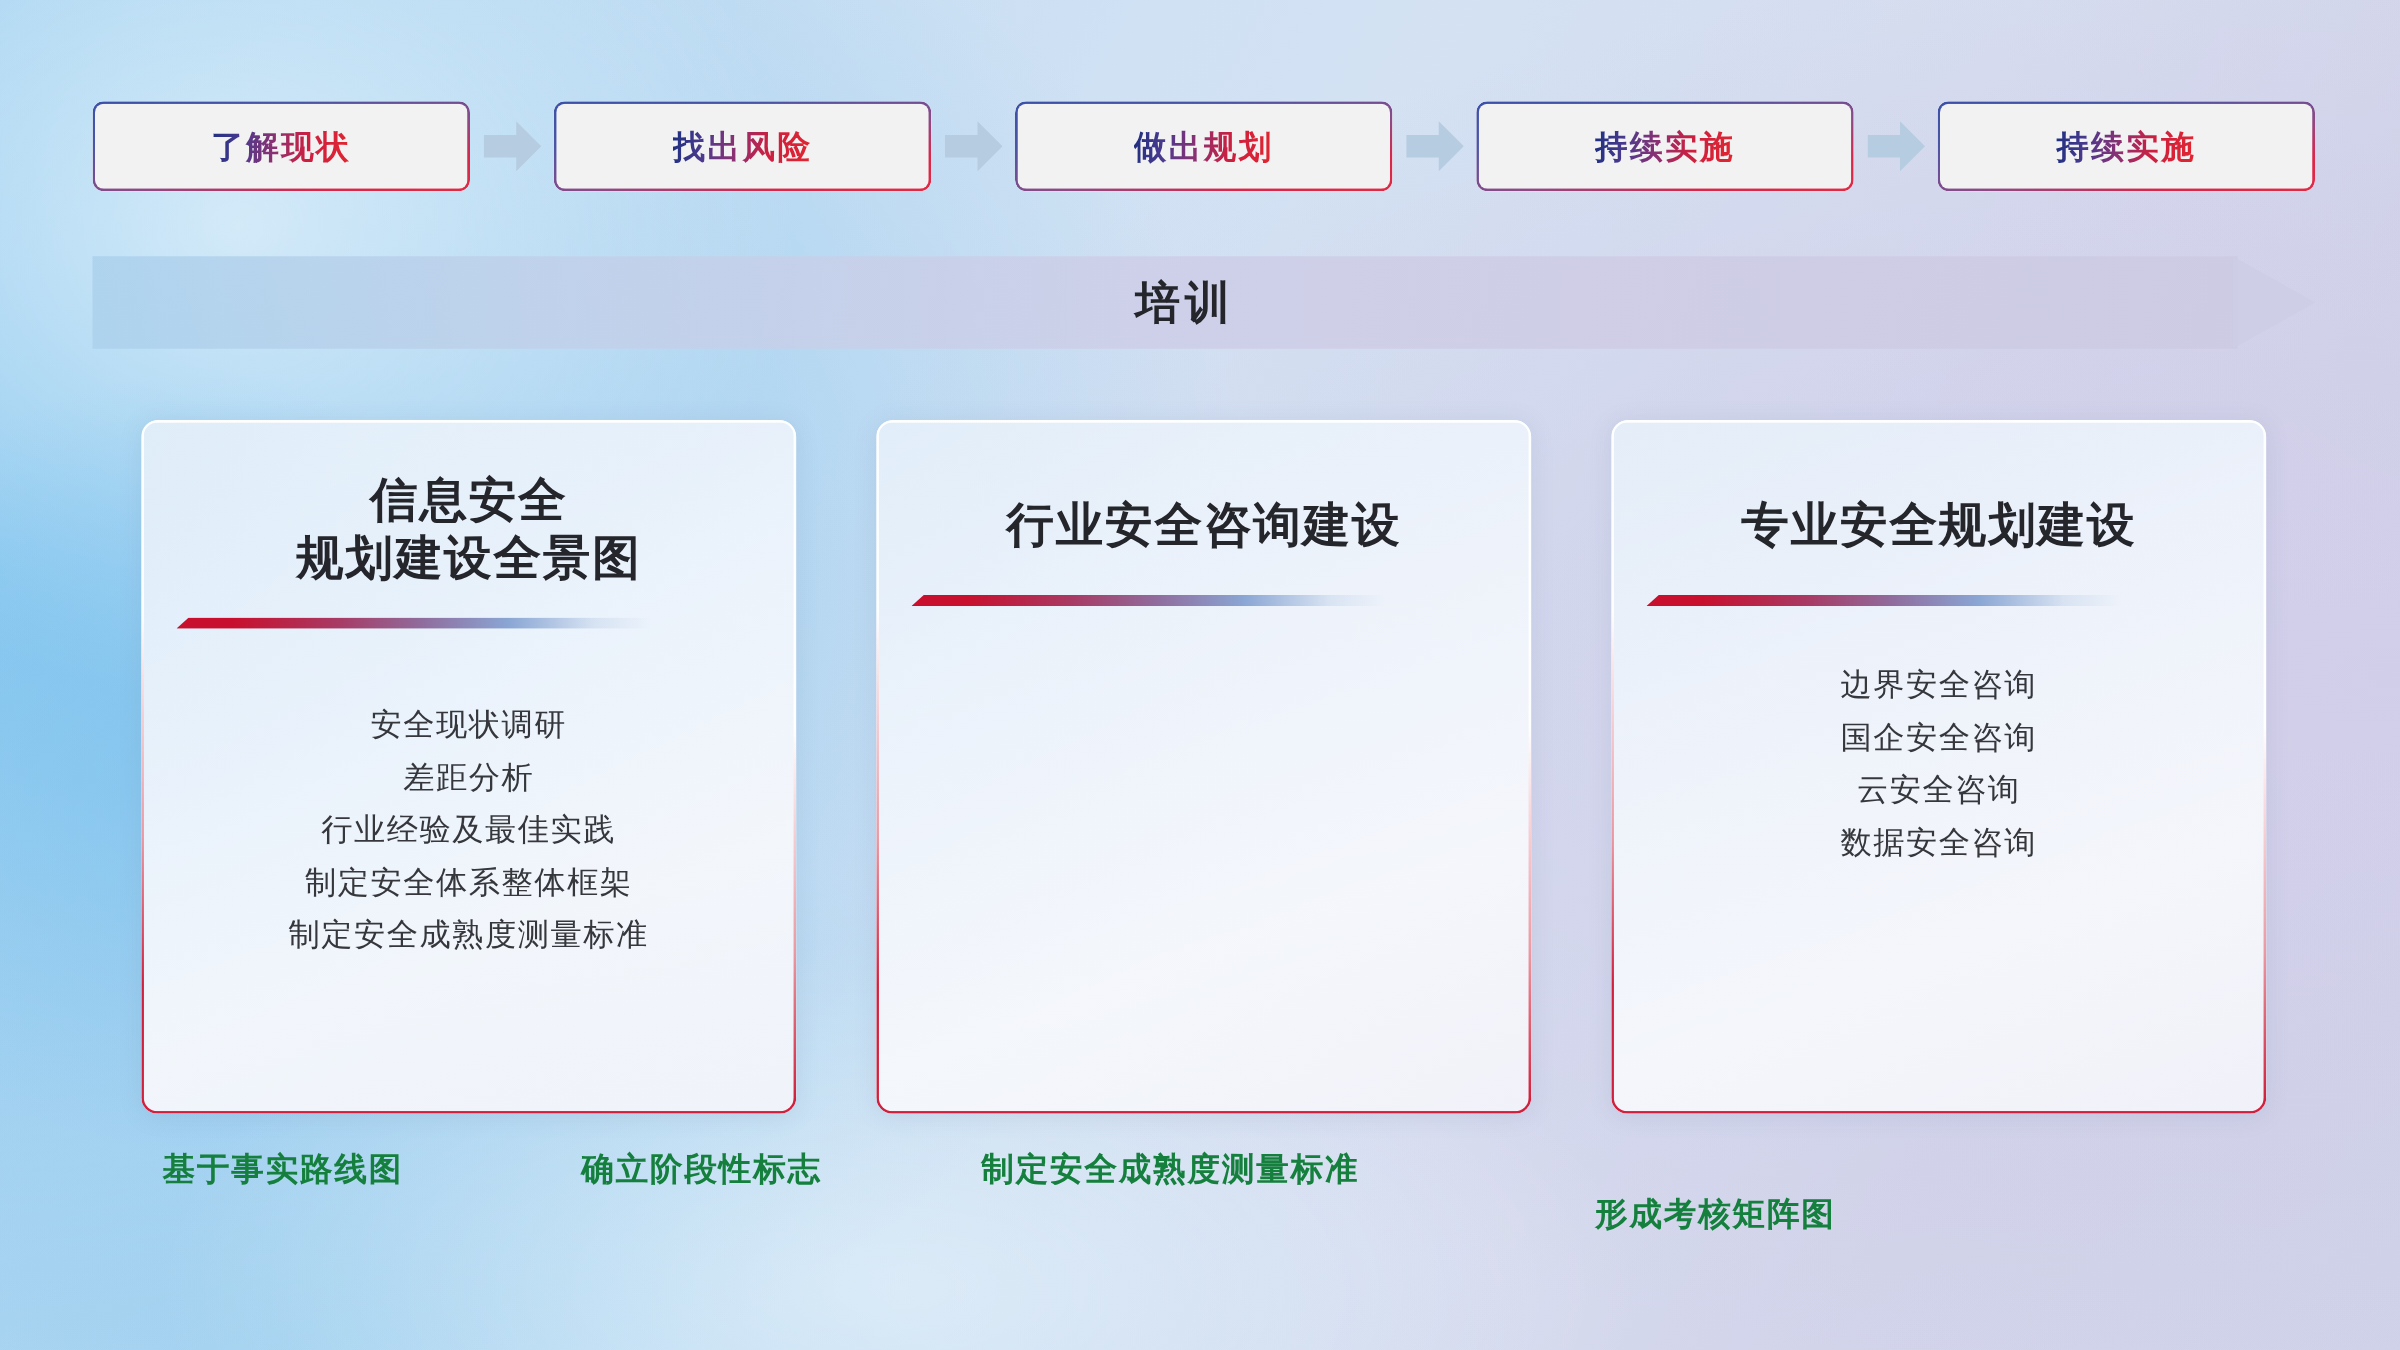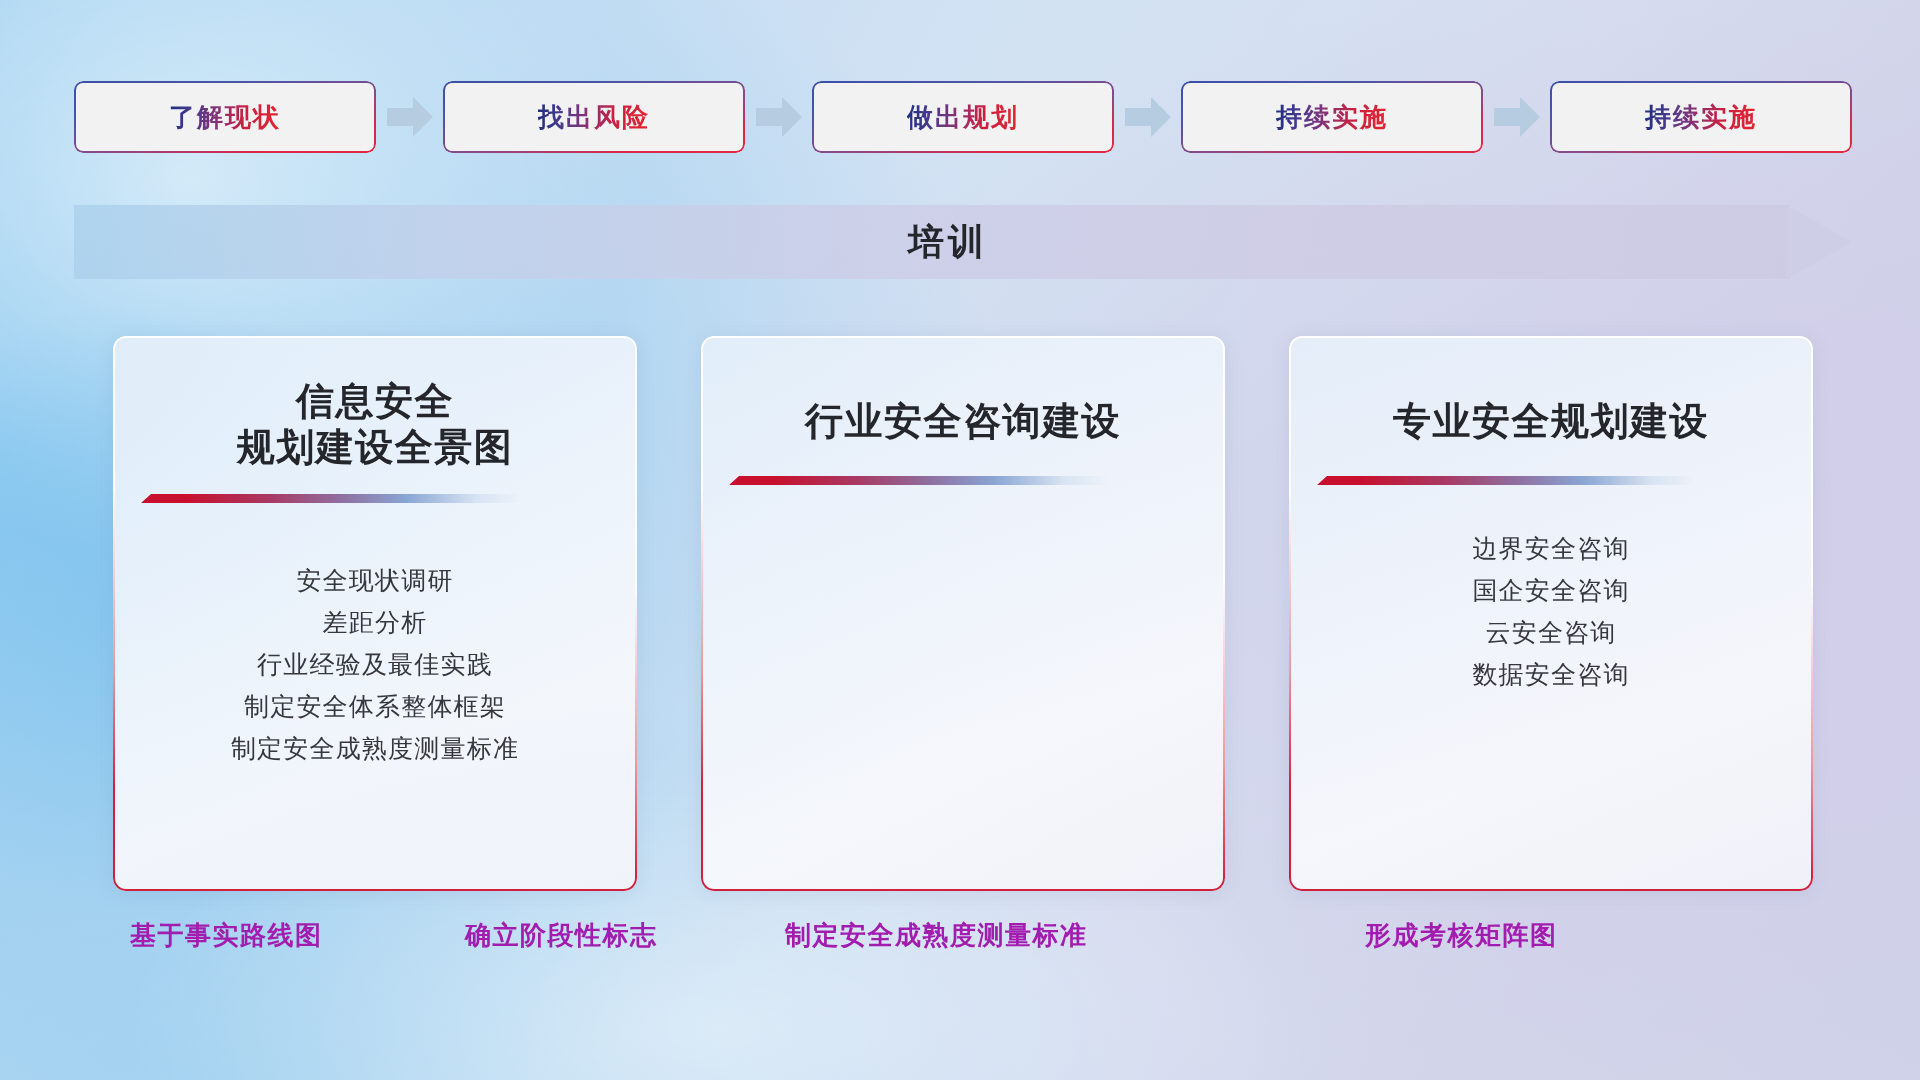--- a/index.html
+++ b/index.html
@@ -147,21 +147,21 @@
   .card-list .item{
     font-size:25px; color:#35373c; letter-spacing:1.2px;
     line-height:1; margin-bottom:17px;
   }
   .card-list .item:last-child{ margin-bottom:0; }
 
   
   #bottom-labels{ position:absolute; left:0; top:918px; width:1920px; height:40px; }
   .bottom-label{
     position:absolute; top:0;
-    font-size:26px; font-weight:700; color:#a21caf; letter-spacing:1.5px;
+    font-size:26px; font-weight:700; color:#15803d; letter-spacing:1.5px;
     white-space:nowrap;
   }
 </style>
 </head>
 <body>
 
 <div id="bg-base"></div>
 <div id="bg-glow-tl"></div>
 <div id="bg-glow-left"></div>
 <div id="bg-glow-bottom"></div>
@@ -245,16 +245,16 @@
           <div class="item">云安全咨询</div>
           <div class="item">数据安全咨询</div>
         </div>
       </div>
     </div>
 
   <div id="bottom-labels">
       <div class="bottom-label" style="left: 130px;">基于事实路线图</div>
       <div class="bottom-label" style="left: 465px;">确立阶段性标志</div>
       <div class="bottom-label" style="left: 785px;">制定安全成熟度测量标准</div>
-      <div class="bottom-label" style="left: 1365px;">形成考核矩阵图</div>
+      <div class="bottom-label" style="left: 1276px; margin-top: 36px;">形成考核矩阵图</div>
     </div>
 
 </div>
 
 </body></html>

